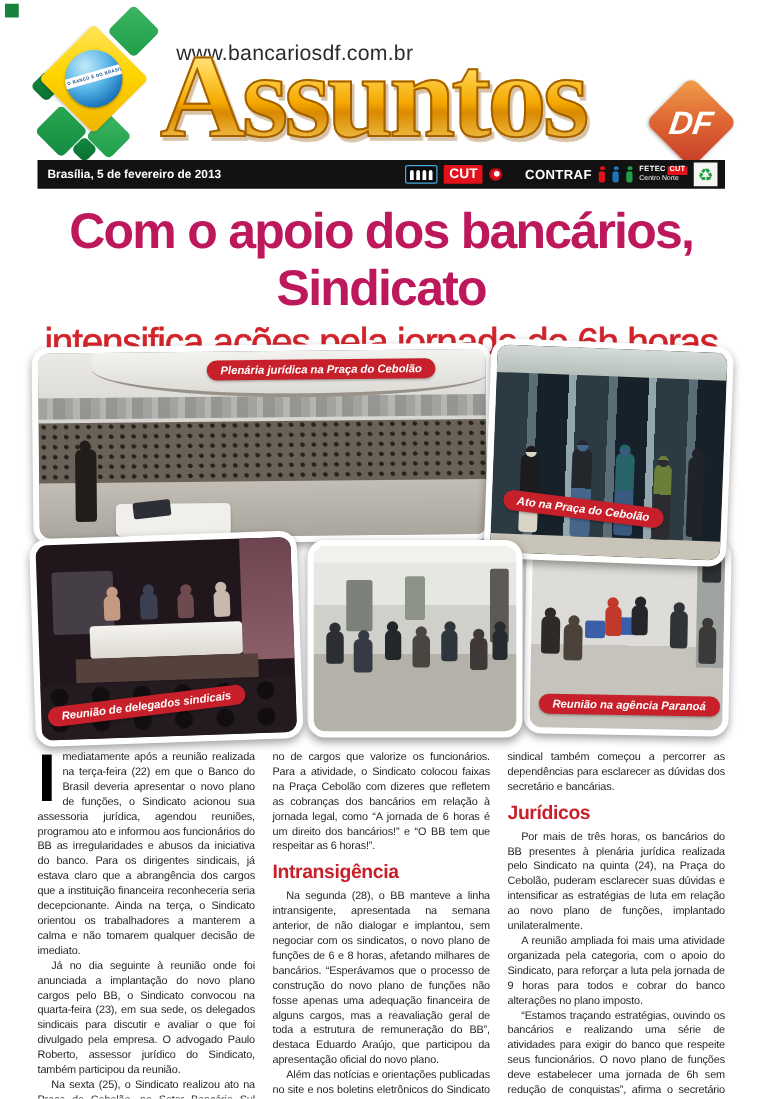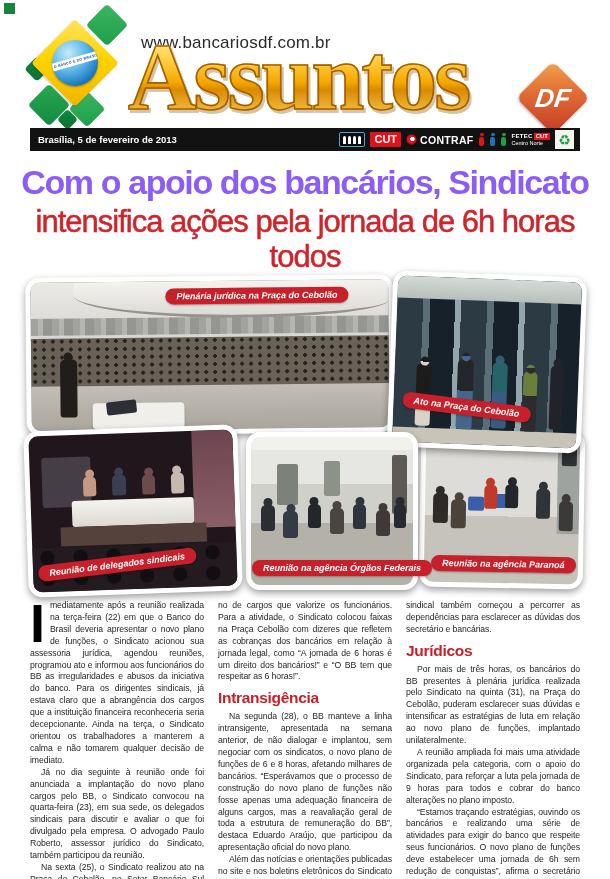--- a/index.html
+++ b/index.html
@@ -44,34 +44,34 @@
     display:flex; align-items:center; justify-content:space-between; padding:0 6px 0 8px; }
   .date-text { color:#ffffff; font-size:9.5px; font-weight:bold; }
   .logo-strip { display:flex; align-items:center; gap:5px; height:100%; }
   .cut-people { width:26px; height:15px; background:#0b0b0b; border:1px solid #4aa8e0; border-radius:2px;
     display:flex; align-items:flex-end; justify-content:center; gap:2px; padding:2px; }
   .mp { width:3px; height:8px; background:#ffffff; border-radius:2px 2px 0 0; }
   .cut-box { background:#e3111b; color:#fff; font-weight:bold; font-size:11px; padding:0 4px; line-height:15px; border-radius:1px; }
   .contraf { display:flex; align-items:center; gap:3px; }
   .contraf-circle { width:11px; height:11px; border-radius:50%;
     background:radial-gradient(circle at 60% 45%, #ffffff 0 2px, #e3111b 2.5px); border:1px solid #7a0d12; }
-  .contraf-text { color:#fff; font-weight:bold; font-size:10.5px; letter-spacing:.3px; }
+  .contraf-text { color:#fff; font-weight:bold; font-size:10.5px; letter-spacing:.3px;margin-left:15px; }
   .pf { position:relative; width:6px; height:14px; display:inline-block; }
   .pf::before { content:""; position:absolute; top:0; left:1.5px; width:3.6px; height:3.6px; border-radius:50%; background:currentColor; }
   .pf::after { content:""; position:absolute; top:4.4px; left:.6px; width:5px; height:9px; border-radius:2px; background:currentColor; }
   .fetec { display:flex; flex-direction:column; line-height:1; gap:1px; }
   .fetec-row { display:flex; align-items:center; gap:1px; }
   .fetec-name { color:#fff; font-size:6px; font-weight:bold; letter-spacing:.3px; }
   .fetec-cut { background:#e3111b; color:#fff; font-size:6px; font-weight:bold; padding:0 2px; line-height:7px; }
   .fetec-sub { color:#fff; font-size:5.5px; }
   .recycle { width:19px; height:19px; background:#f4f4f0; display:flex; align-items:center; justify-content:center;
     color:#1f9e3f; font-size:14px; line-height:1; }
   
   .headline { position:absolute; left:15px; top:163px; width:580px; text-align:center; }
-  .headline h1 { font-size:34px; font-weight:bold; letter-spacing:-1.4px; color:#8b5cf6; line-height:1.14; }
+  .headline h1 { font-size:40px; font-weight:bold; letter-spacing:-1.4px; color:#be185d; line-height:1.14; }
   .headline h2 { font-size:31px; font-weight:normal; letter-spacing:-1px; color:#d2232a;
     -webkit-text-stroke:.5px #d2232a; line-height:1.15; margin-top:2px; }
   
   .collage { position:absolute; left:0; top:268px; width:610px; height:330px; }
   .frame { position:absolute; background:#ffffff; border-radius:14px; padding:5px;
     box-shadow:0 3px 7px rgba(0,0,0,.38); }
   .photo { position:relative; width:100%; height:100%; border-radius:9px; overflow:hidden; background:#9a9a96; }
   .cap { position:absolute; background:#c8202a; color:#fff; font-style:italic; font-weight:bold;
     font-size:9px; padding:3px 11px; border-radius:11px; white-space:nowrap;
     box-shadow:0 1px 2px rgba(0,0,0,.3); z-index:5; }
@@ -201,21 +201,20 @@
         <div class="abs" style="left:45%; top:16%; width:10%; height:24%; background:#8d9288; border-radius:2px;"></div>
         <div class="abs" style="right:4%; top:12%; width:9%; height:40%; background:#5d5a55; border-radius:2px;"></div>
         <div class="fig" style="left:6%; top:46%; width:14px; height:26px; background:#2b2e33;"></div>
         <div class="fig" style="left:20%; top:50%; width:15px; height:27px; background:#353a44;"></div>
         <div class="fig" style="left:35%; top:45%; width:13px; height:24px; background:#23262b;"></div>
         <div class="fig" style="left:49%; top:48%; width:14px; height:26px; background:#4a4540;"></div>
         <div class="fig" style="left:63%; top:45%; width:13px; height:25px; background:#30343c;"></div>
         <div class="fig" style="left:77%; top:49%; width:14px; height:26px; background:#3f3a38;"></div>
         <div class="fig" style="left:88%; top:45%; width:12px; height:24px; background:#272a2f;"></div>
       </div>
-      <div class="cap" style="left:6px; bottom:14px;">Reunião na agência Órgãos Federais</div>
     </div>
 
     <div class="frame" style="left:420px; top:162px; width:164px; height:158px; transform:rotate(1deg); z-index:2;">
       <div class="photo" style="background:linear-gradient(#dddcd8 0 55%,#c6c3bc 55% 100%);">
         <div class="abs" style="left:0; top:0; right:0; height:8%; background:#ecebe8;"></div>
         <div class="abs" style="right:0; top:6%; width:14%; height:60%; background:#9fa39f;"></div>
         <div class="abs" style="right:2%; top:8%; width:10%; height:12%; background:#2e3134; border-radius:2px;"></div>
         <div class="abs" style="left:28%; top:42%; width:16px; height:14px; background:#3a5ea8; border-radius:2px;"></div>
         <div class="abs" style="left:44%; top:40%; width:16px; height:14px; background:#3a5ea8; border-radius:2px;"></div>
         <div class="fig" style="left:5%; top:40%; width:15px; height:30px; background:#2d2a28;"></div>
@@ -237,19 +236,19 @@
     </div>
     <div class="col">
       <p>no de cargos que valorize os funcionários. Para a atividade, o Sindicato colocou faixas na Praça Cebolão com dizeres que refletem as cobranças dos bancários em relação à jornada legal, como “A jornada de 6 horas é um direito dos bancários!” e “O BB tem que respeitar as 6 horas!”.</p>
       <h3 class="subhead">Intransigência</h3>
       <p class="indent">Na segunda (28), o BB manteve a linha intransigente, apresentada na semana anterior, de não dialogar e implantou, sem negociar com os sindicatos, o novo plano de funções de 6 e 8 horas, afetando milhares de bancários. “Esperávamos que o processo de construção do novo plano de funções não fosse apenas uma adequação financeira de alguns cargos, mas a reavaliação geral de toda a estrutura de remuneração do BB”, destaca Eduardo Araújo, que participou da apresentação oficial do novo plano.</p>
       <p class="indent">Além das notícias e orientações publicadas no site e nos boletins eletrônicos do Sindicato sobre a implantação do novo plano, a entidade</p>
     </div>
     <div class="col">
       <p>sindical também começou a percorrer as dependências para esclarecer as dúvidas dos secretário e bancárias.</p>
       <h3 class="subhead">Jurídicos</h3>
-      <p class="indent">Por mais de três horas, os bancários do BB presentes à plenária jurídica realizada pelo Sindicato na quinta (31), na Praça do Cebolão, puderam esclarecer suas dúvidas e intensificar as estratégias de luta em relação ao novo plano de funções, implantado unilateralmente.</p>
+      <p class="indent">Por mais de três horas, os bancários do BB presentes à plenária jurídica realizada pelo Sindicato na quinta (24), na Praça do Cebolão, puderam esclarecer suas dúvidas e intensificar as estratégias de luta em relação ao novo plano de funções, implantado unilateralmente.</p>
       <p class="indent">A reunião ampliada foi mais uma atividade organizada pela categoria, com o apoio do Sindicato, para reforçar a luta pela jornada de 9 horas para todos e cobrar do banco alterações no plano imposto.</p>
       <p class="indent">“Estamos traçando estratégias, ouvindo os bancários e realizando uma série de atividades para exigir do banco que respeite seus funcionários. O novo plano de funções deve estabelecer uma jornada de 6h sem redução de conquistas”, afirma o secretário de Assuntos Jurídicos do Sindicato, Rafael Zanon, que também é bancário do BB.</p>
     </div>
   </section>
 
 </div>
 
 </body></html>

